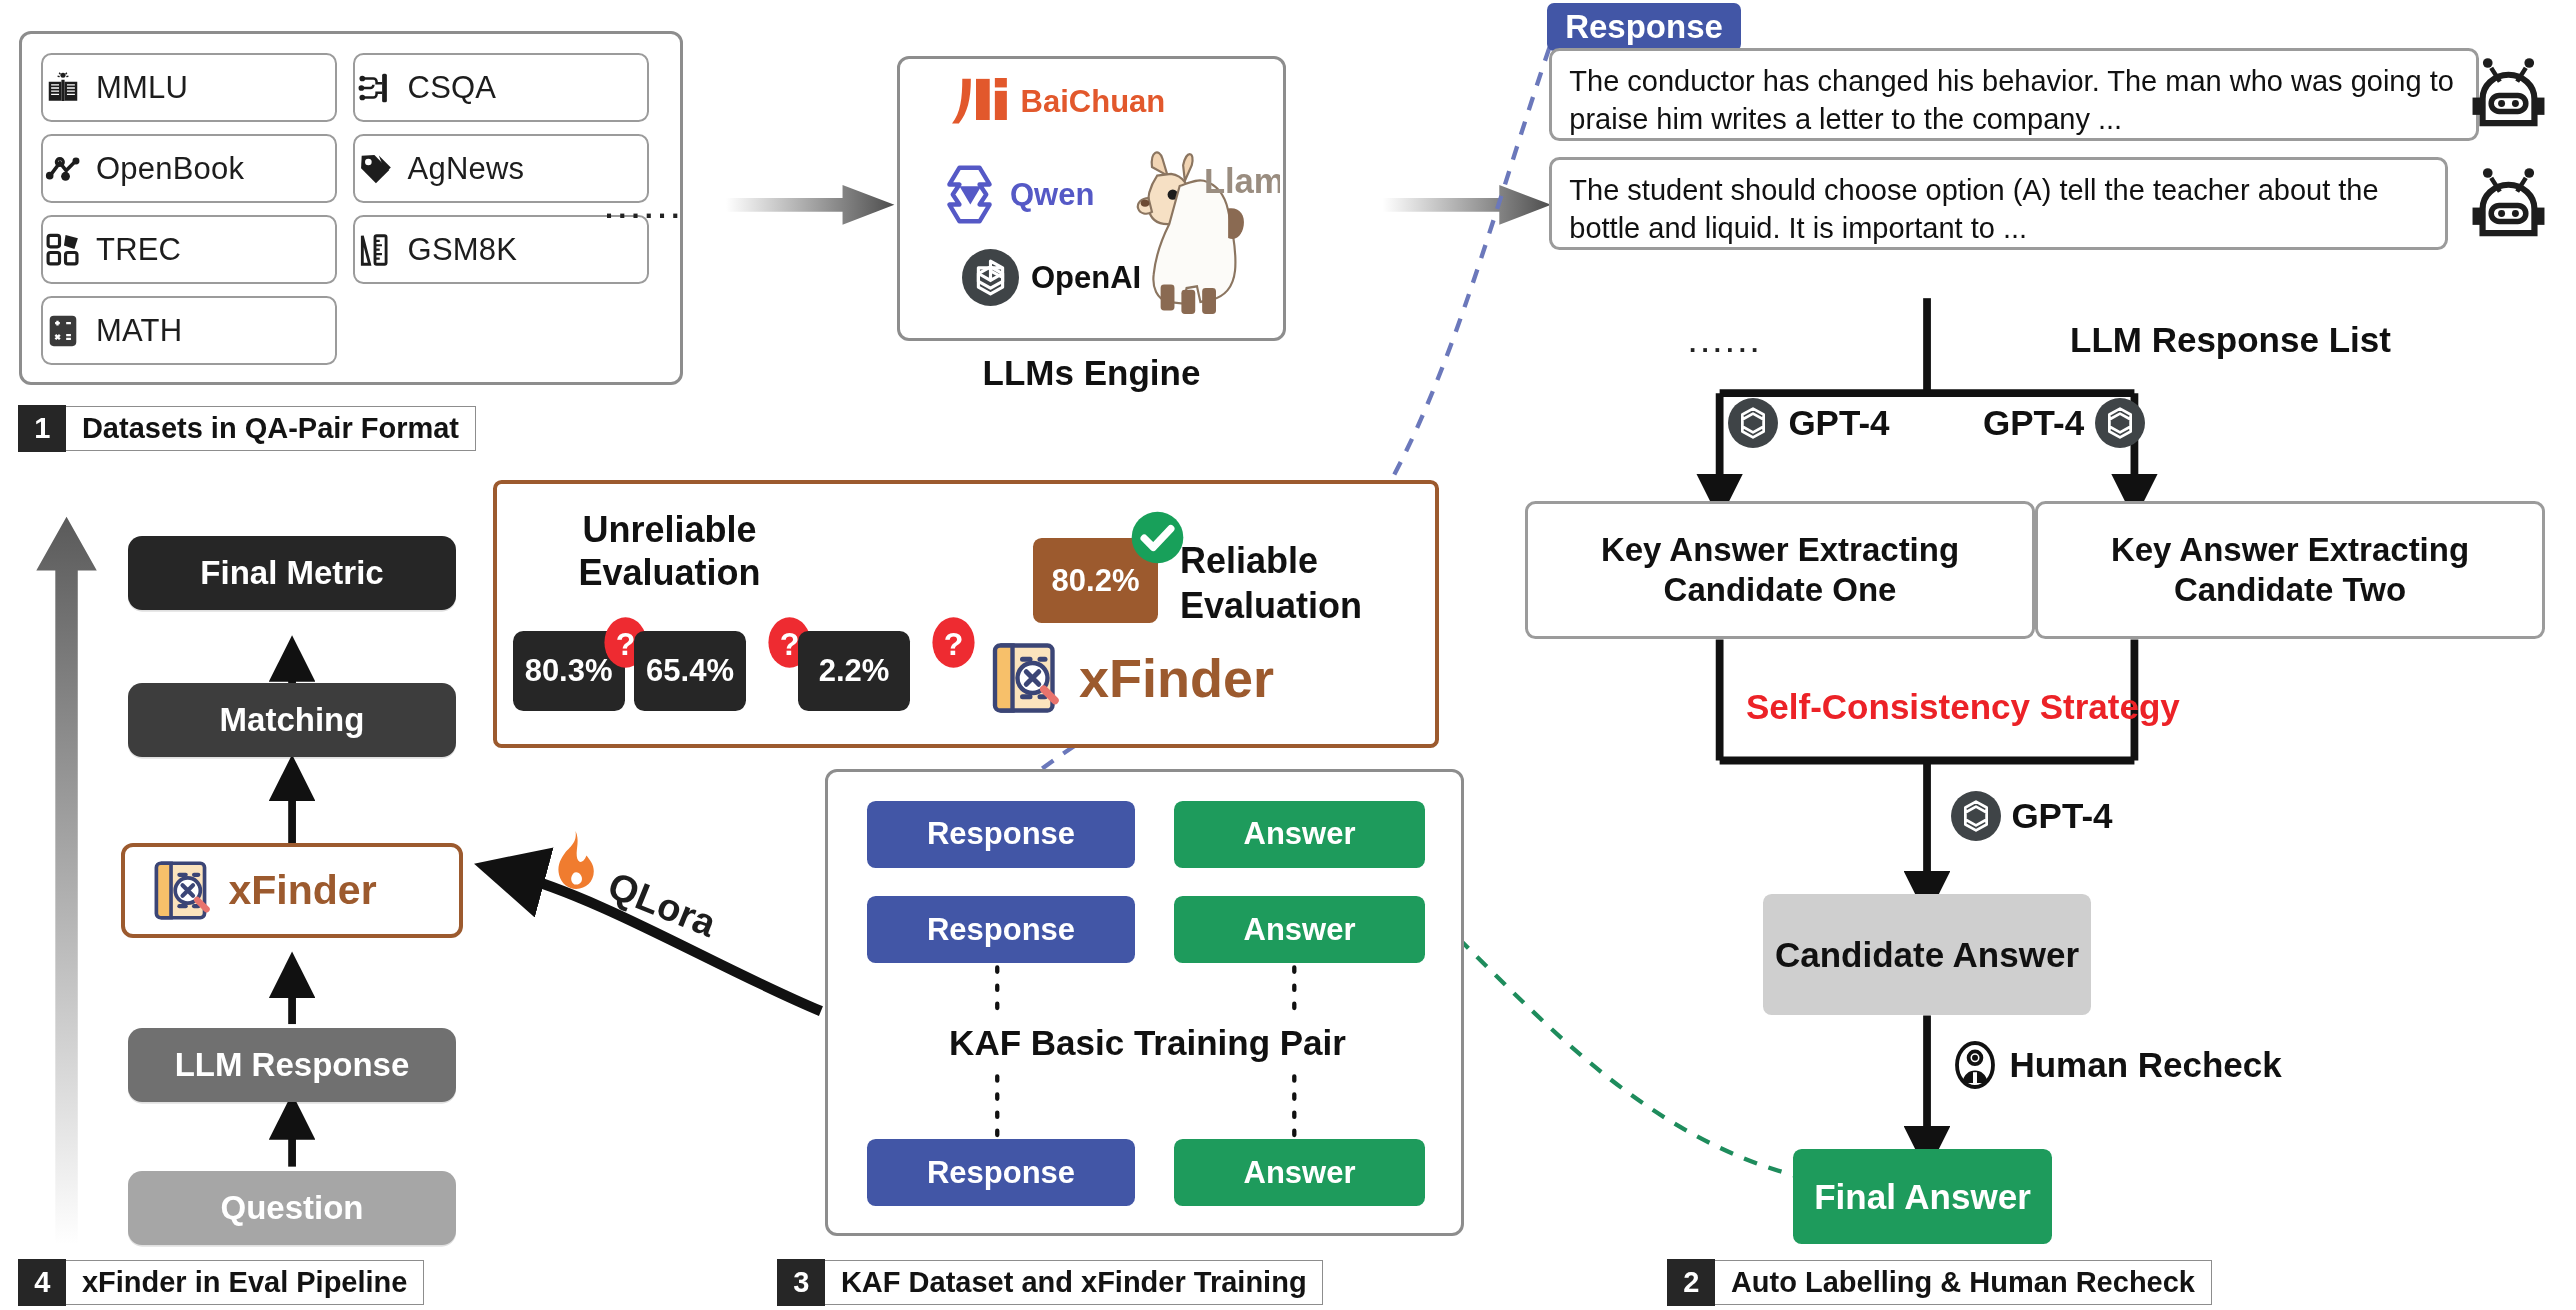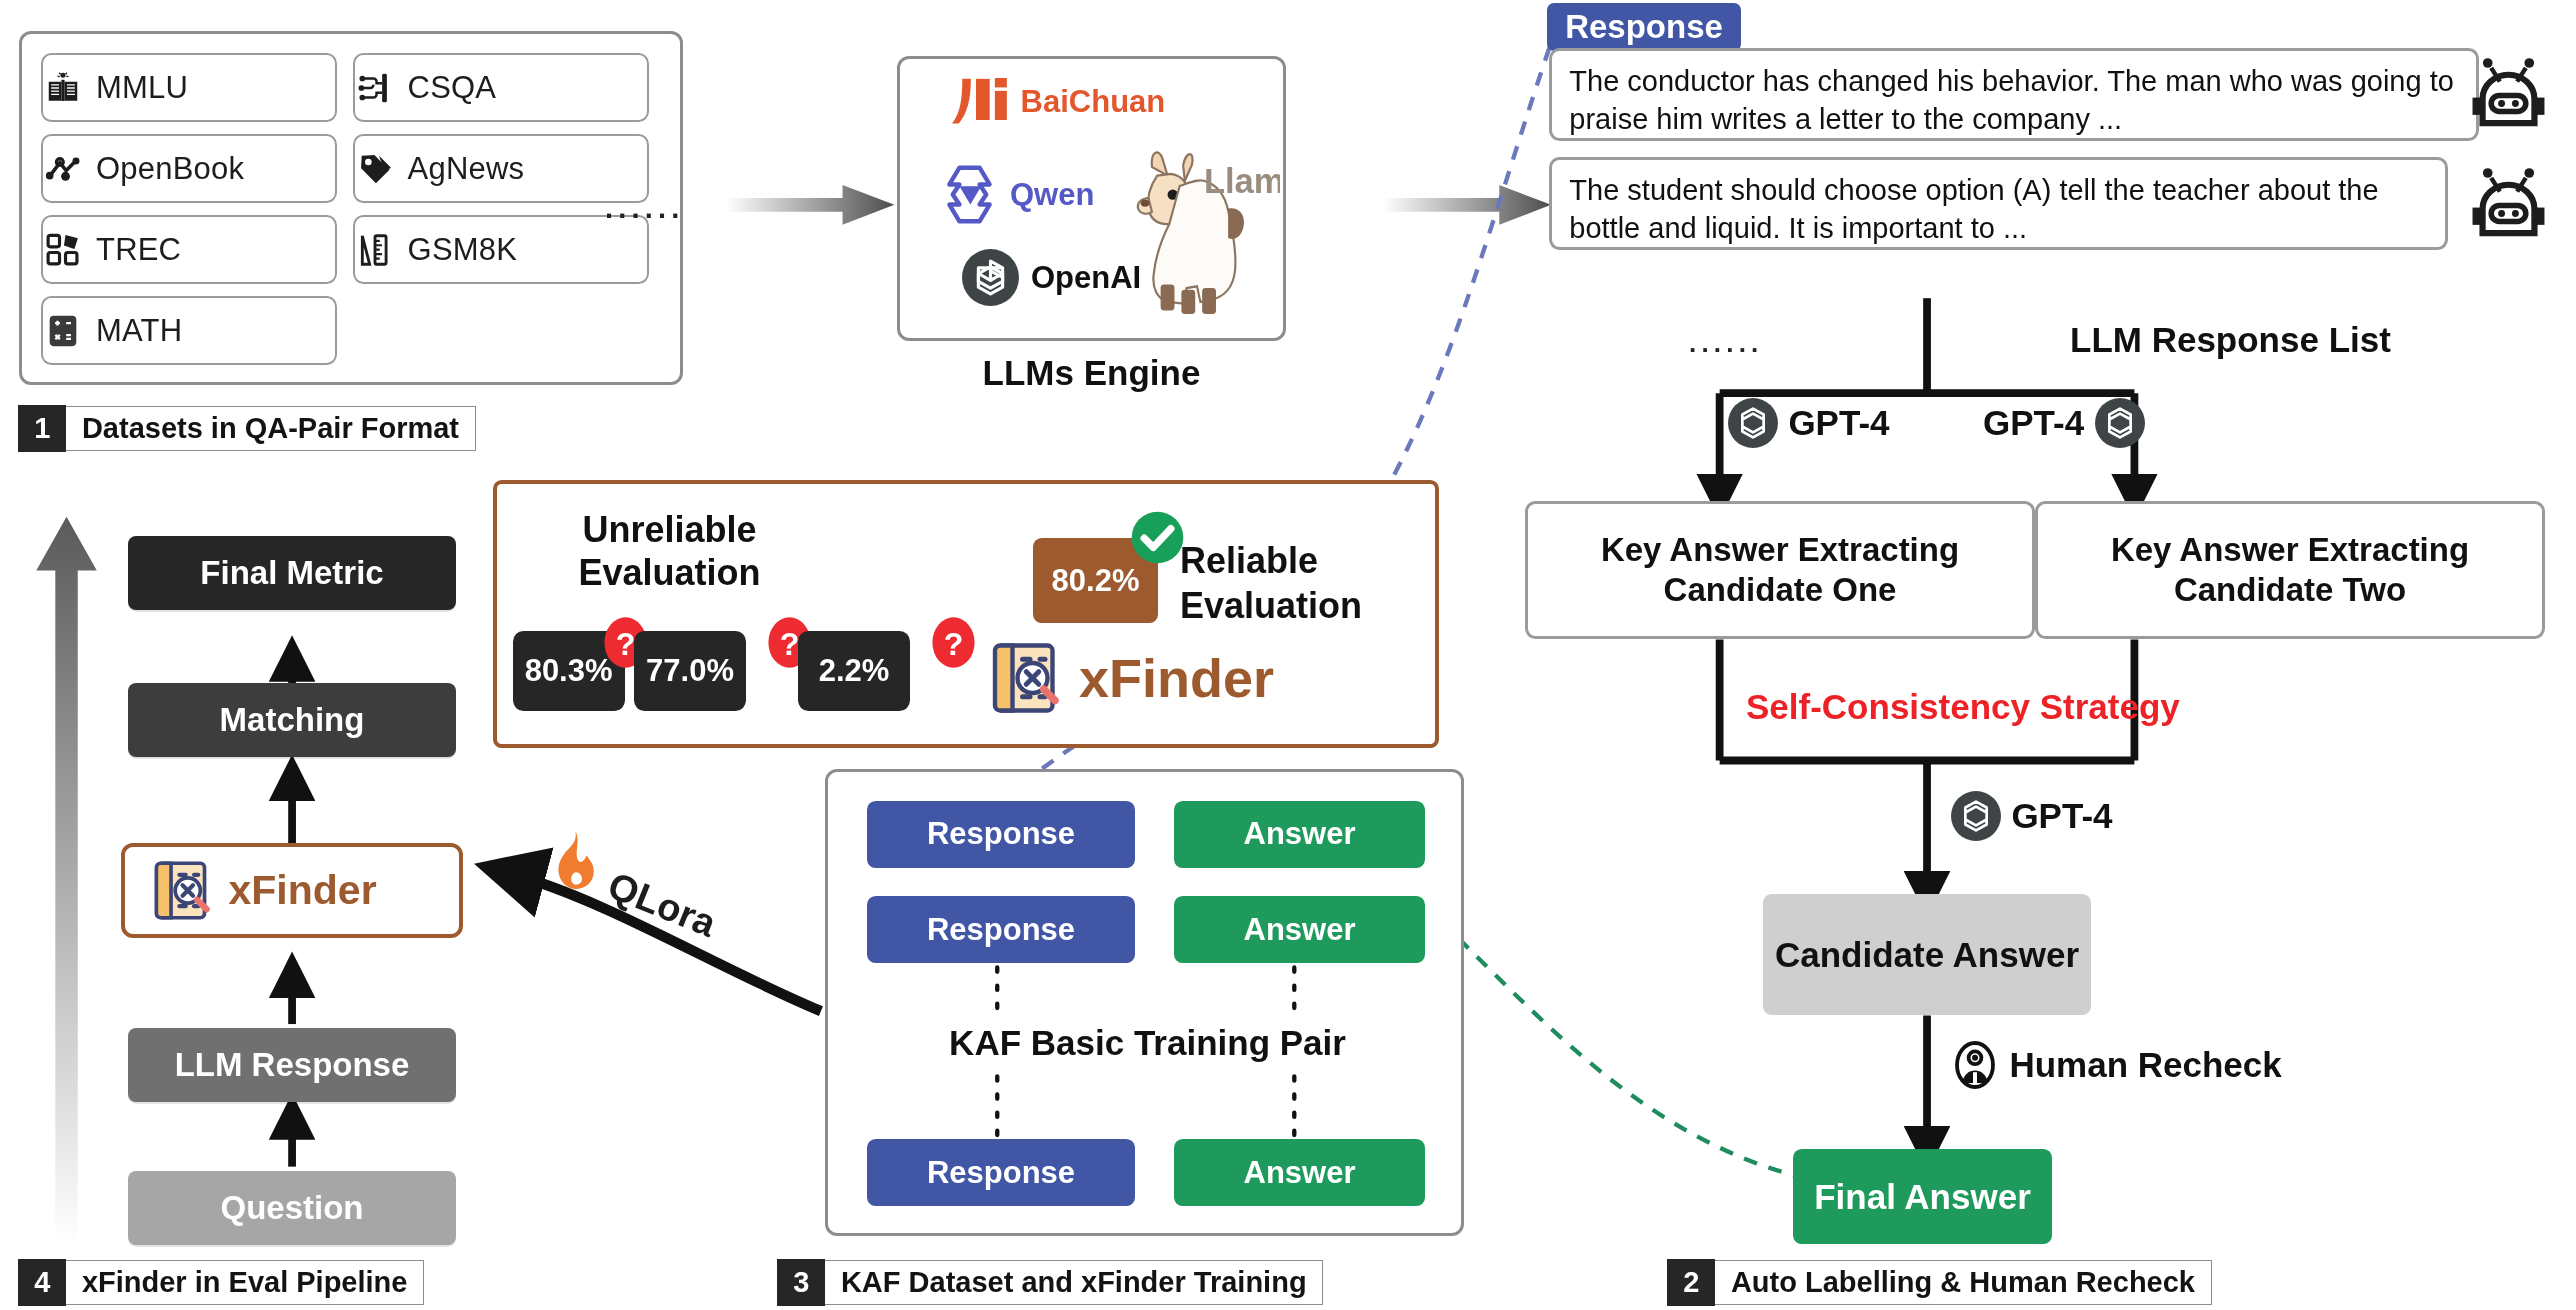--- a/index.html
+++ b/index.html
@@ -31,21 +31,21 @@
     width:48px; display:flex; align-items:center; justify-content:center;
     margin:-1.7px 0 -1.7px -1.7px;
   }
   .caption .txt {
     font-weight:bold; font-size:29px; color:#131313;
     display:flex; align-items:center; padding:0 15.6px; white-space:nowrap;
   }
 
   
   .stage {
-    border-radius:8px; color:#fff; font-weight:bold; font-size:33px;
+    border-radius:14px; color:#fff; font-weight:bold; font-size:33px;
     display:flex; align-items:center; justify-content:center;
     box-shadow:0 1.7px 0 rgba(0,0,0,.12);
   }
 
   
   .pill {
     border-radius:8.6px; color:#fff; font-weight:bold; font-size:31px;
     display:flex; align-items:center; justify-content:center;
   }
 
@@ -451,21 +451,21 @@
   </div>
 
   <div class="abs" style="left:15.6px; top:147px; width:112px; height:80px; background:#262626; border-radius:10.4px;
               display:flex; align-items:center; justify-content:center; color:#fff; font-weight:bold; font-size:31px;">80.3%</div>
   <svg class="abs" style="left:101px; top:131px;" width="55" height="55" viewBox="0 0 24 24">
     <ellipse cx="12" cy="12" rx="9.2" ry="11" fill="#ee2b31"></ellipse>
     <text x="12" y="17.5" text-anchor="middle" font-family="Liberation Sans, sans-serif" font-size="14" font-weight="bold" fill="#fff">?</text>
   </svg>
 
   <div class="abs" style="left:137px; top:147px; width:112px; height:80px; background:#262626; border-radius:10.4px;
-              display:flex; align-items:center; justify-content:center; color:#fff; font-weight:bold; font-size:31px;">77.0%</div>
+              display:flex; align-items:center; justify-content:center; color:#fff; font-weight:bold; font-size:31px;">65.4%</div>
   <svg class="abs" style="left:265px; top:131px;" width="55" height="55" viewBox="0 0 24 24">
     <ellipse cx="12" cy="12" rx="9.2" ry="11" fill="#ee2b31"></ellipse>
     <text x="12" y="17.5" text-anchor="middle" font-family="Liberation Sans, sans-serif" font-size="14" font-weight="bold" fill="#fff">?</text>
   </svg>
 
   <div class="abs" style="left:301px; top:147px; width:112px; height:80px; background:#262626; border-radius:10.4px;
               display:flex; align-items:center; justify-content:center; color:#fff; font-weight:bold; font-size:31px;">2.2%</div>
   <svg class="abs" style="left:429px; top:131px;" width="55" height="55" viewBox="0 0 24 24">
     <ellipse cx="12" cy="12" rx="9.2" ry="11" fill="#ee2b31"></ellipse>
     <text x="12" y="17.5" text-anchor="middle" font-family="Liberation Sans, sans-serif" font-size="14" font-weight="bold" fill="#fff">?</text>

